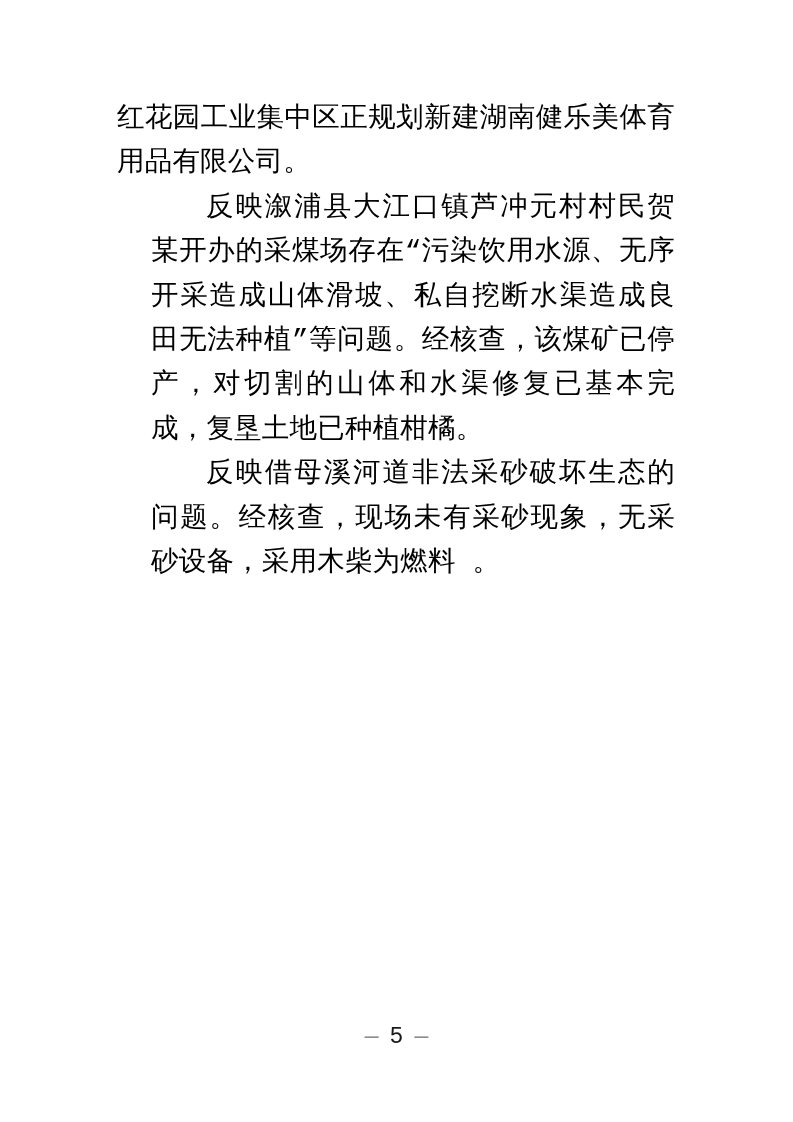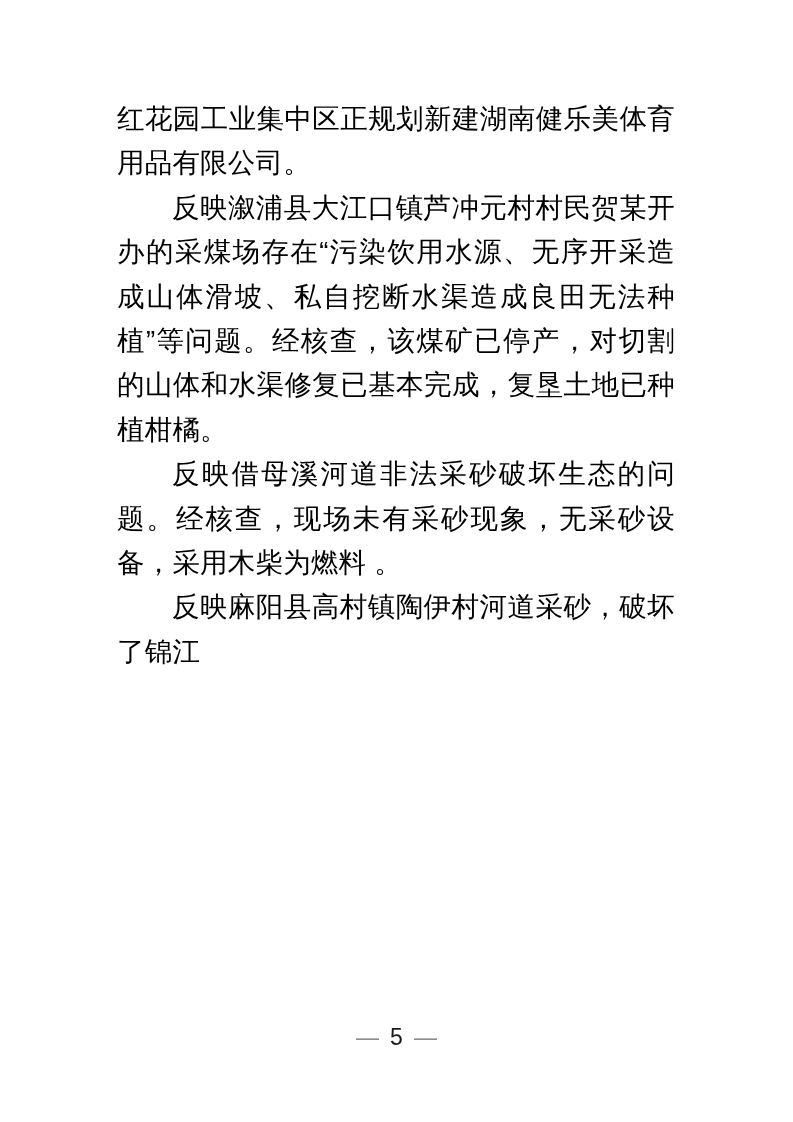--- a/index.html
+++ b/index.html
@@ -6,40 +6,41 @@
     margin: 0;
     padding: 0;
     background: #ffffff;
   }
   .page {
     position: relative;
     width: 793px;
     height: 1122px;
     background: #ffffff;
     overflow: hidden;
-    font-family: Liberation Sans, sans-serif;
+    font-family: Liberation Mono, monospace;
     color: #000000;
   }
   .doc-body {
     position: absolute;
     left: 117px;
     top: 97px;
     width: 558px;
     text-align: justify;
     text-justify: inter-ideograph;
   }
   .doc-body p {
     margin: 0;
     padding: 0;
     font-size: 27.5px;
     line-height: 44.4px;
     letter-spacing: 0.2px;
   }
   .doc-body p.indent {
     text-indent: 2em;
+    margin-left: 34px;
   }
   .page-footer {
     position: absolute;
     left: 0;
     top: 1022px;
     width: 793px;
     text-align: center;
     font-size: 23px;
     line-height: 30px;
     white-space: nowrap;
@@ -55,20 +56,19 @@
 </style>
 </head>
 <body>
 
 <div class="page">
 
   <div class="doc-body">
     <p>红花园工业集中区正规划新建湖南健乐美体育用品有限公司。</p>
     <p class="indent">反映溆浦县大江口镇芦冲元村村民贺某开办的采煤场存在“污染饮用水源、无序开采造成山体滑坡、私自挖断水渠造成良田无法种植”等问题。经核查，该煤矿已停产，对切割的山体和水渠修复已基本完成，复垦土地已种植柑橘。</p>
     <p class="indent">反映借母溪河道非法采砂破坏生态的问题。经核查，现场未有采砂现象，无采砂设备，采用木柴为燃料 。</p>
-    <p class="indent">反映麻阳县高村镇陶伊村河道采砂，破坏了锦江</p>
   </div>
 
   <div class="page-footer">
     <span class="dash">—</span><span class="num">5</span><span class="dash">—</span>
   </div>
 
 </div>
 
 </body></html>

